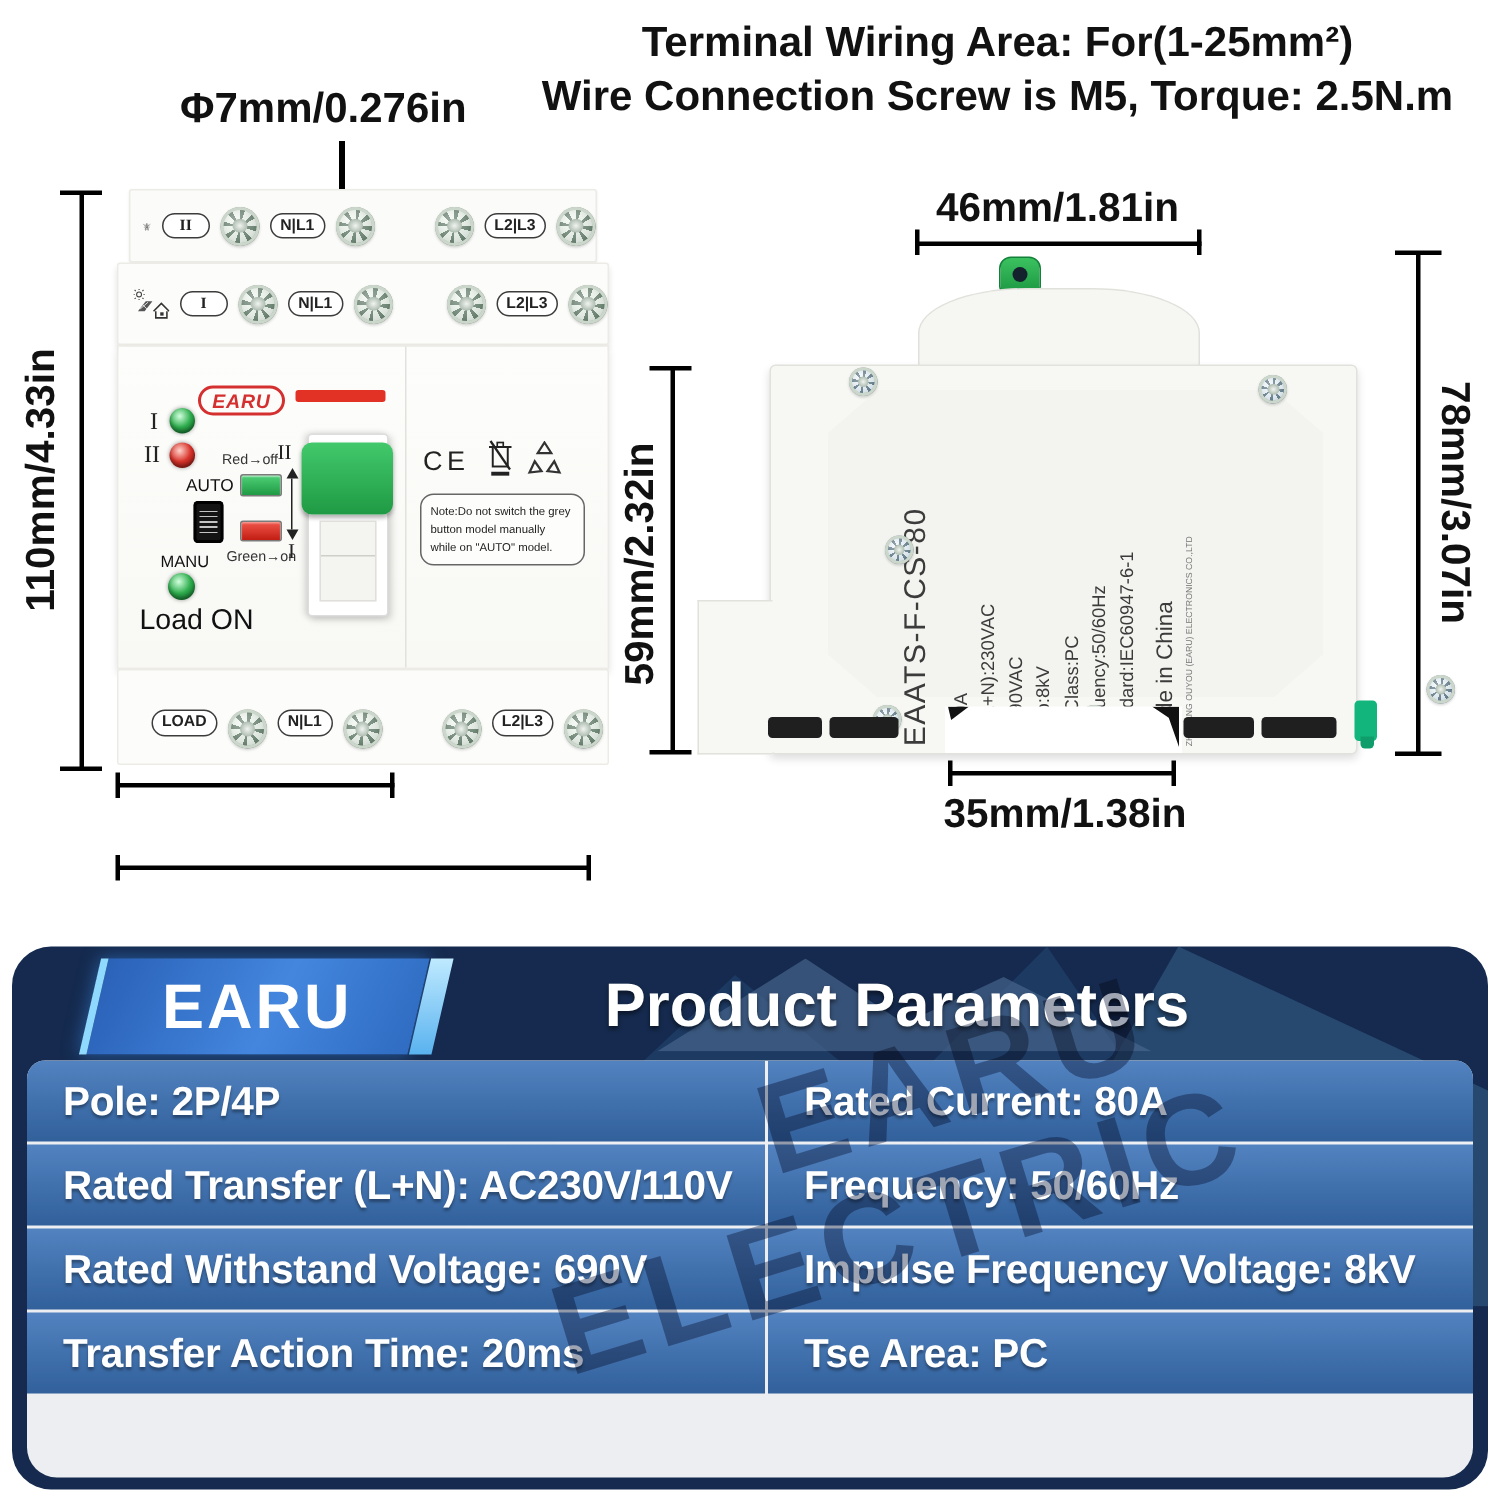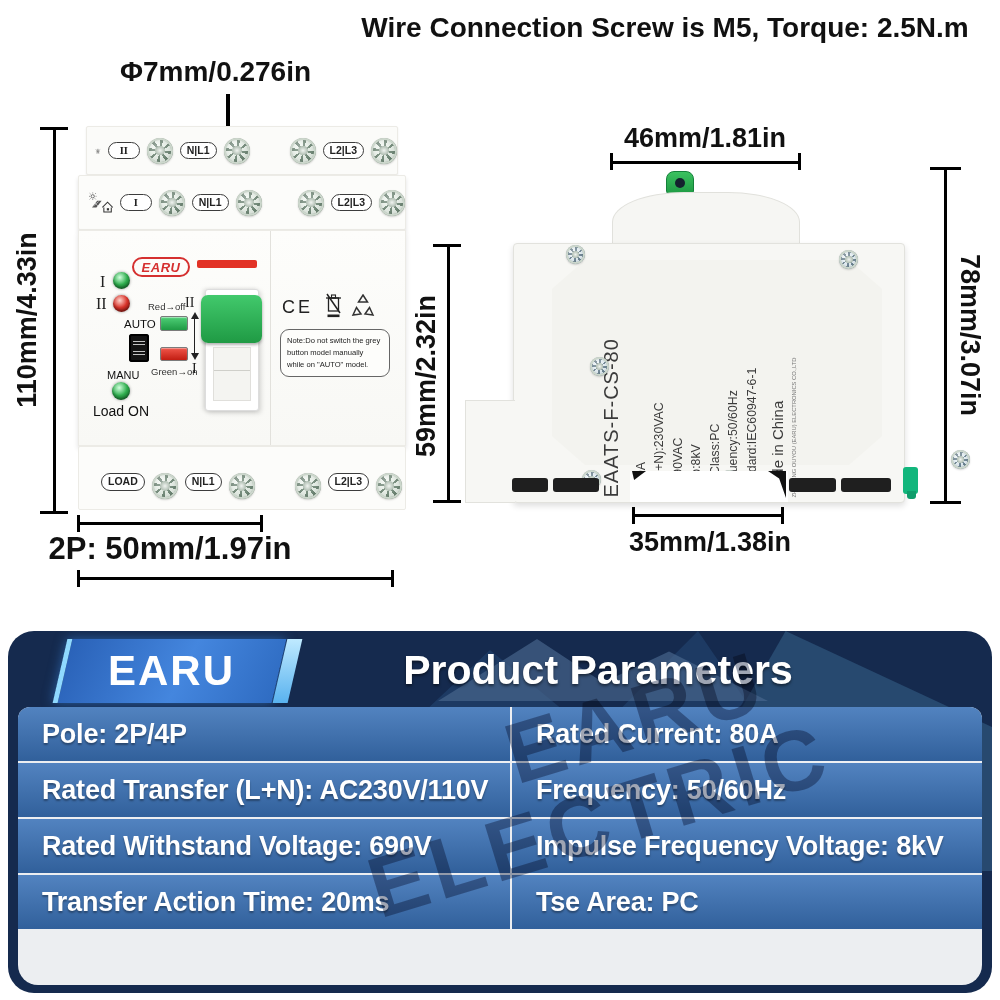--- a/index.html
+++ b/index.html
@@ -39,20 +39,21 @@
   .notebox{position:absolute;border:1.5px solid #666;border-radius:9px;background:#fdfdfb;
     font-size:7.6px;line-height:1.55;color:#222;padding:5px 6px;box-sizing:border-box;}
 </style>
 </head>
 <body>
 
 <div class="canvas">
 
   
   <div class="abs" style="left:330px;top:10px;width:670px;text-align:center;font-size:28px;font-weight:700;line-height:1.28;">
+    <div>Terminal Wiring Area: For(1-25mm²)</div>
     <div>Wire Connection Screw is M5, Torque: 2.5N.m</div>
   </div>
 
   
   <div class="abs dim-text" style="left:120px;top:56px;font-size:28px;">Φ7mm/0.276in</div>
   <div class="abs" style="left:226px;top:94px;width:4px;height:44px;background:#000;"></div>
   <div class="abs" style="left:218px;top:132px;width:18px;height:18px;border-radius:50%;background:#000;"></div>
 
   
   <div class="dim-line" style="left:53px;top:128px;width:3px;height:386px;"></div>
@@ -134,21 +135,21 @@
       <div class="abs" style="left:126px;top:58px;width:52px;height:120px;background:#fff;border:1px solid #ddd;
            border-radius:3px;box-shadow:-2px 0 4px rgba(0,0,0,.12), 2px 2px 5px rgba(0,0,0,.15);">
         <div class="abs" style="left:-5px;top:5px;width:61px;height:48px;border-radius:7px;
              background:linear-gradient(180deg,#42c96c,#1f9a44);box-shadow:0 2px 3px rgba(0,0,0,.3);"></div>
         <div class="abs" style="left:7px;top:57px;width:38px;height:54px;background:#f4f4f1;border:1px solid #e0dfdb;box-sizing:border-box;">
           <div style="position:absolute;left:0;top:22px;width:100%;height:1px;background:#cfcfca;"></div>
         </div>
       </div>
 
       <div class="led green" style="left:33px;top:151px;width:18px;height:18px;"></div>
-      <div class="abs" style="left:14px;top:172px;font-size:14px;color:#111;">Load ON</div>
+      <div class="abs" style="left:14px;top:172px;font-size:19px;color:#111;">Load ON</div>
 
       <div class="abs" style="left:203px;top:66px;font-size:18px;letter-spacing:3px;color:#222;font-weight:400;">CE</div>
       <svg class="abs" style="left:245px;top:61px;" width="19" height="27" viewBox="0 0 19 27">
         <rect x="4.5" y="6" width="10" height="13" fill="none" stroke="#222" stroke-width="1.3"></rect>
         <line x1="2" y1="6" x2="17" y2="6" stroke="#222" stroke-width="1.3"></line>
         <rect x="7.5" y="3" width="4" height="3" fill="none" stroke="#222" stroke-width="1.1"></rect>
         <line x1="3" y1="2" x2="16" y2="21" stroke="#222" stroke-width="1.5"></line>
         <rect x="3.5" y="22.5" width="12" height="2.6" fill="#222"></rect>
       </svg>
       <svg class="abs" style="left:272px;top:63px;" width="24" height="22" viewBox="0 0 24 22">
@@ -173,21 +174,20 @@
       <span class="screw"></span>
       <span class="pill">L2|L3</span>
       <span class="screw"></span>
     </div>
   </div>
 
   
   <div class="dim-line" style="left:78px;top:522px;width:185px;height:3px;"></div>
   <div class="dim-line" style="left:77px;top:515px;width:3px;height:17px;"></div>
   <div class="dim-line" style="left:260px;top:515px;width:3px;height:17px;"></div>
-  <div class="abs dim-text" style="left:40px;top:531px;width:260px;text-align:center;font-size:31px;">2P: 50mm/1.97in</div>
 
   <div class="dim-line" style="left:78px;top:577px;width:316px;height:3px;"></div>
   <div class="dim-line" style="left:77px;top:570px;width:3px;height:17px;"></div>
   <div class="dim-line" style="left:391px;top:570px;width:3px;height:17px;"></div>
 
   
   <div class="abs dim-text" style="left:595px;top:123px;width:220px;text-align:center;font-size:27px;">46mm/1.81in</div>
   <div class="dim-line" style="left:611px;top:161px;width:190px;height:3px;"></div>
   <div class="dim-line" style="left:610px;top:153px;width:3px;height:17px;"></div>
   <div class="dim-line" style="left:798px;top:153px;width:3px;height:17px;"></div>

